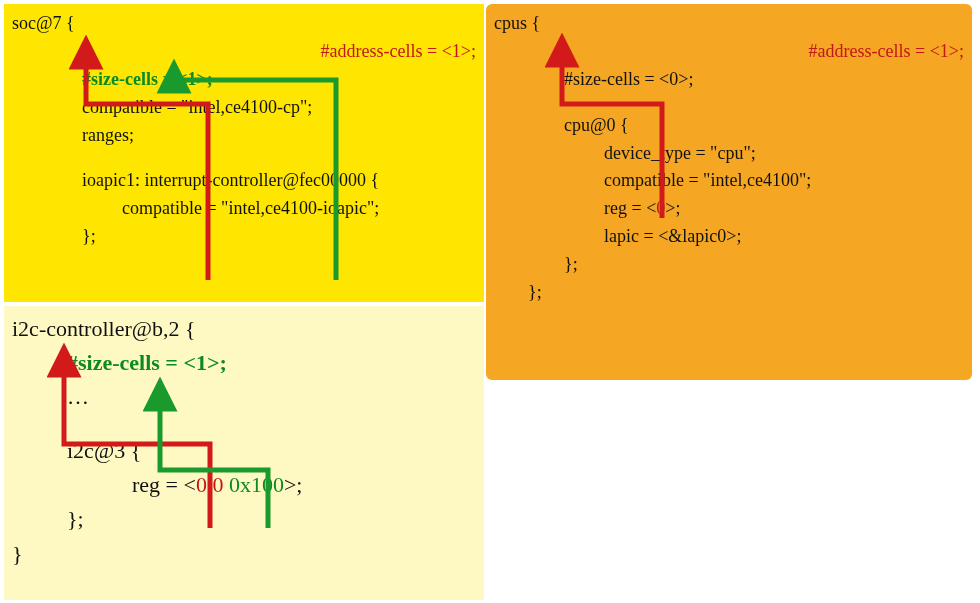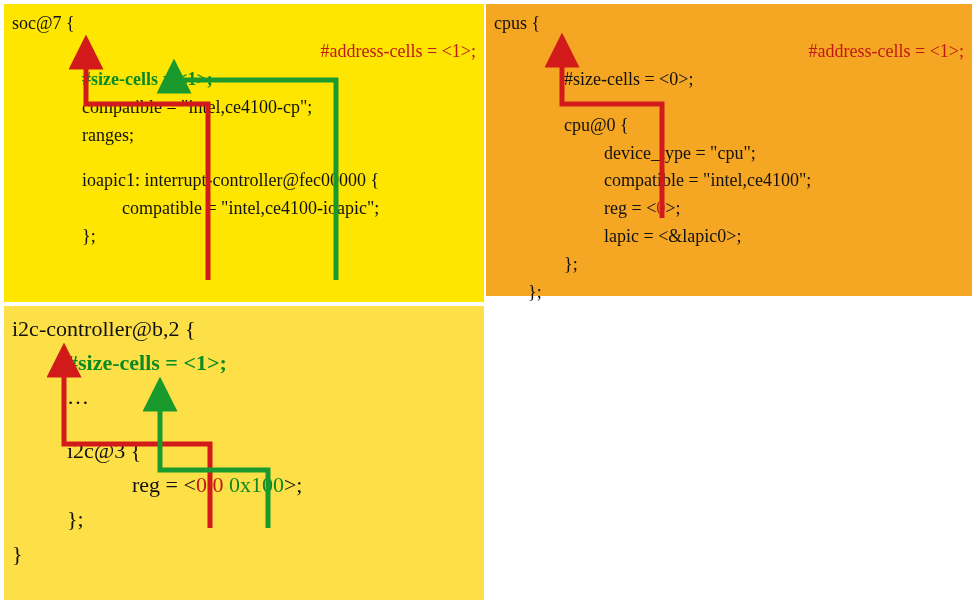--- a/index.html
+++ b/index.html
@@ -10,22 +10,22 @@
     font-family: Georgia, 'Times New Roman', serif;
     position: relative;
     background: #fff;
   }
   .panel {
     position: absolute;
     padding: 6px 8px;
     line-height: 1.55;
   }
   #p-yellow { left: 4px; top: 4px; width: 480px; height: 298px; background: #ffe600; font-size: 18px; }
-  #p-orange { left: 486px; top: 4px; width: 486px; height: 292px; background: #f5a623; font-size: 18px; }
-  #p-grey   { left: 4px; top: 306px; width: 480px; height: 294px; background: #fde047; font-size: 22px; }
+  #p-orange { left: 486px; top: 4px; width: 486px; height: 376px; background: #f5a623; font-size: 18px; border-radius: 6px; }
+  #p-grey   { left: 4px; top: 306px; width: 480px; height: 294px; background: #fef9c3; font-size: 22px; }
   .line { white-space: pre; }
   .i1 { padding-left: 70px; }
   .i2 { padding-left: 110px; }
   .red   { color: #c11818; text-align: right; }
   .green { color: #0c8a22; font-weight: bold; }
   .greenN{ color: #0c8a22; }
   .blk   { color: #111; }
   .hdr   { color: #111; }
   svg.overlay { position: absolute; left: 0; top: 0; pointer-events: none; }
 </style>

